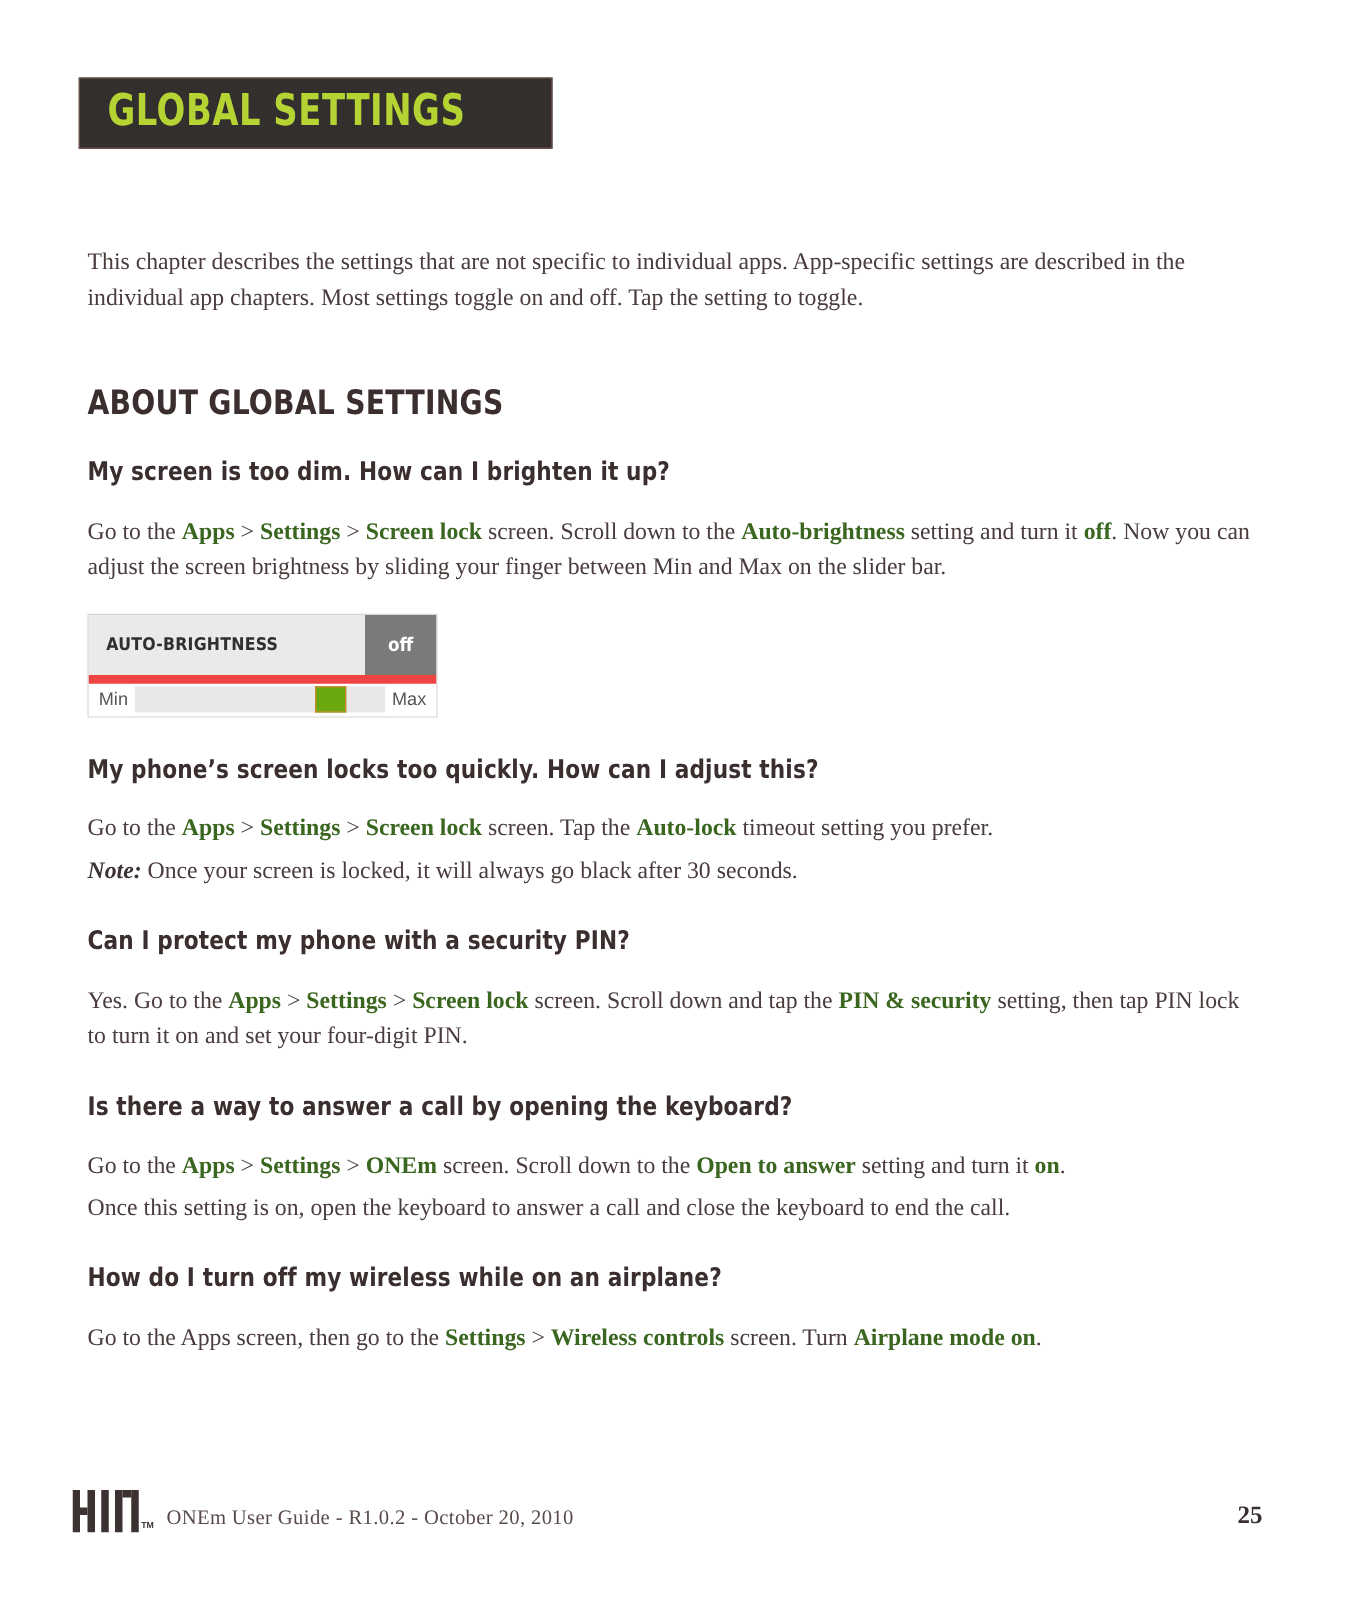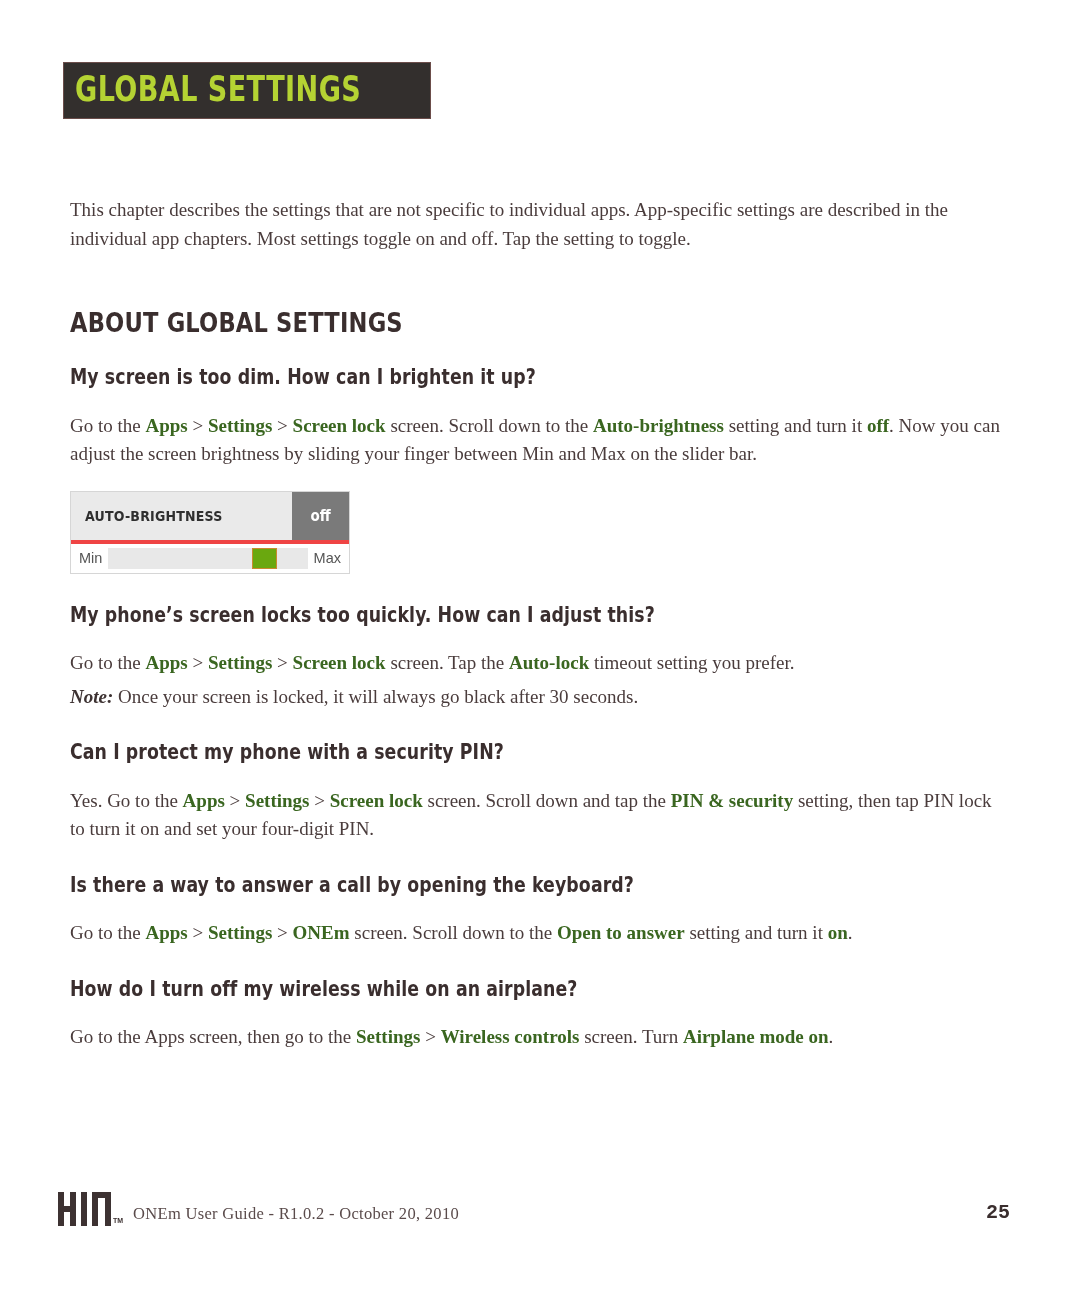--- a/index.html
+++ b/index.html
@@ -16,21 +16,21 @@
     overflow: hidden;
   }
 
   
   .banner {
     position: absolute;
     left: 63px;
     top: 62px;
     background: #332f2d;
     border: 1px solid #6b4d4a;
-    padding: 9px 22px 11px 11px;
+    padding: 9px 22px 11px 22px;
     display: inline-block;
   }
   .banner-text {
     font-family: "DejaVu Sans Condensed", "Liberation Sans Narrow", "Liberation Sans", sans-serif;
     font-weight: bold;
     font-size: 35px;
     line-height: 1;
     letter-spacing: 0.5px;
     color: #b5d333;
     transform: scaleX(0.86);
@@ -129,21 +129,21 @@
     font-weight: bold;
     font-size: 15px;
     color: #ffffff;
   }
   .widget-slider {
     height: 33px;
     background: #ffffff;
     display: flex;
     align-items: center;
     padding: 0 8px;
-    border-top: 4px solid #ef4444;
+    border-top: 7px solid #ef4444;
     box-sizing: border-box;
   }
   .slider-minmax {
     font-family: "Liberation Sans", sans-serif;
     font-size: 14.5px;
     color: #555555;
     flex: none;
   }
   .slider-track {
     position: relative;
@@ -188,21 +188,21 @@
   }
   .footer-text {
     font-family: "Liberation Serif", serif;
     font-size: 16.5px;
     color: #5a4b4b;
     letter-spacing: 0.3px;
     padding-bottom: 2px;
   }
   .page-number {
     margin-left: auto;
-    font-family: Liberation Mono, monospace;
+    font-family: Liberation Serif, serif;
     font-weight: bold;
     font-size: 20px;
     color: #3a2e2e;
     padding-bottom: 2px;
   }
 </style>
 </head>
 <body>
 
 <div class="banner" style="background: rgb(51, 47, 45);">
@@ -240,20 +240,21 @@
   </div>
 
   <div class="qblock">
     <h3 class="question">Can I protect my phone with a security PIN?</h3>
     <p class="body answer"><span class="sep">Yes. Go to the </span><b class="green">Apps</b><span class="sep"> &gt; </span><b class="green">Settings</b><span class="sep"> &gt; </span><b class="green">Screen lock</b><span class="sep"> screen. Scroll down and tap the </span><b class="green">PIN &amp; security</b><span class="sep"> setting, then tap PIN lock to turn it on and set your four-digit PIN.</span></p>
   </div>
 
   <div class="qblock">
     <h3 class="question">Is there a way to answer a call by opening the keyboard?</h3>
     <p class="body answer"><span class="sep">Go to the </span><b class="green">Apps</b><span class="sep"> &gt; </span><b class="green">Settings</b><span class="sep"> &gt; </span><b class="green">ONEm</b><span class="sep"> screen. Scroll down to the </span><b class="green">Open to answer</b><span class="sep"> setting and turn it </span><b class="green">on</b><span class="sep">.</span></p>
+    <p class="body answer"><span class="sep">Once this setting is on, open the keyboard to answer a call and close the keyboard to end the call.</span></p>
   </div>
 
   <div class="qblock">
     <h3 class="question">How do I turn off my wireless while on an airplane?</h3>
     <p class="body answer"><span class="sep">Go to the Apps screen, then go to the </span><b class="green">Settings</b><span class="sep"> &gt; </span><b class="green">Wireless controls</b><span class="sep"> screen. Turn </span><b class="green">Airplane mode on</b><span class="sep">.</span></p>
   </div>
 
 </div>
 
 <div class="footer">

